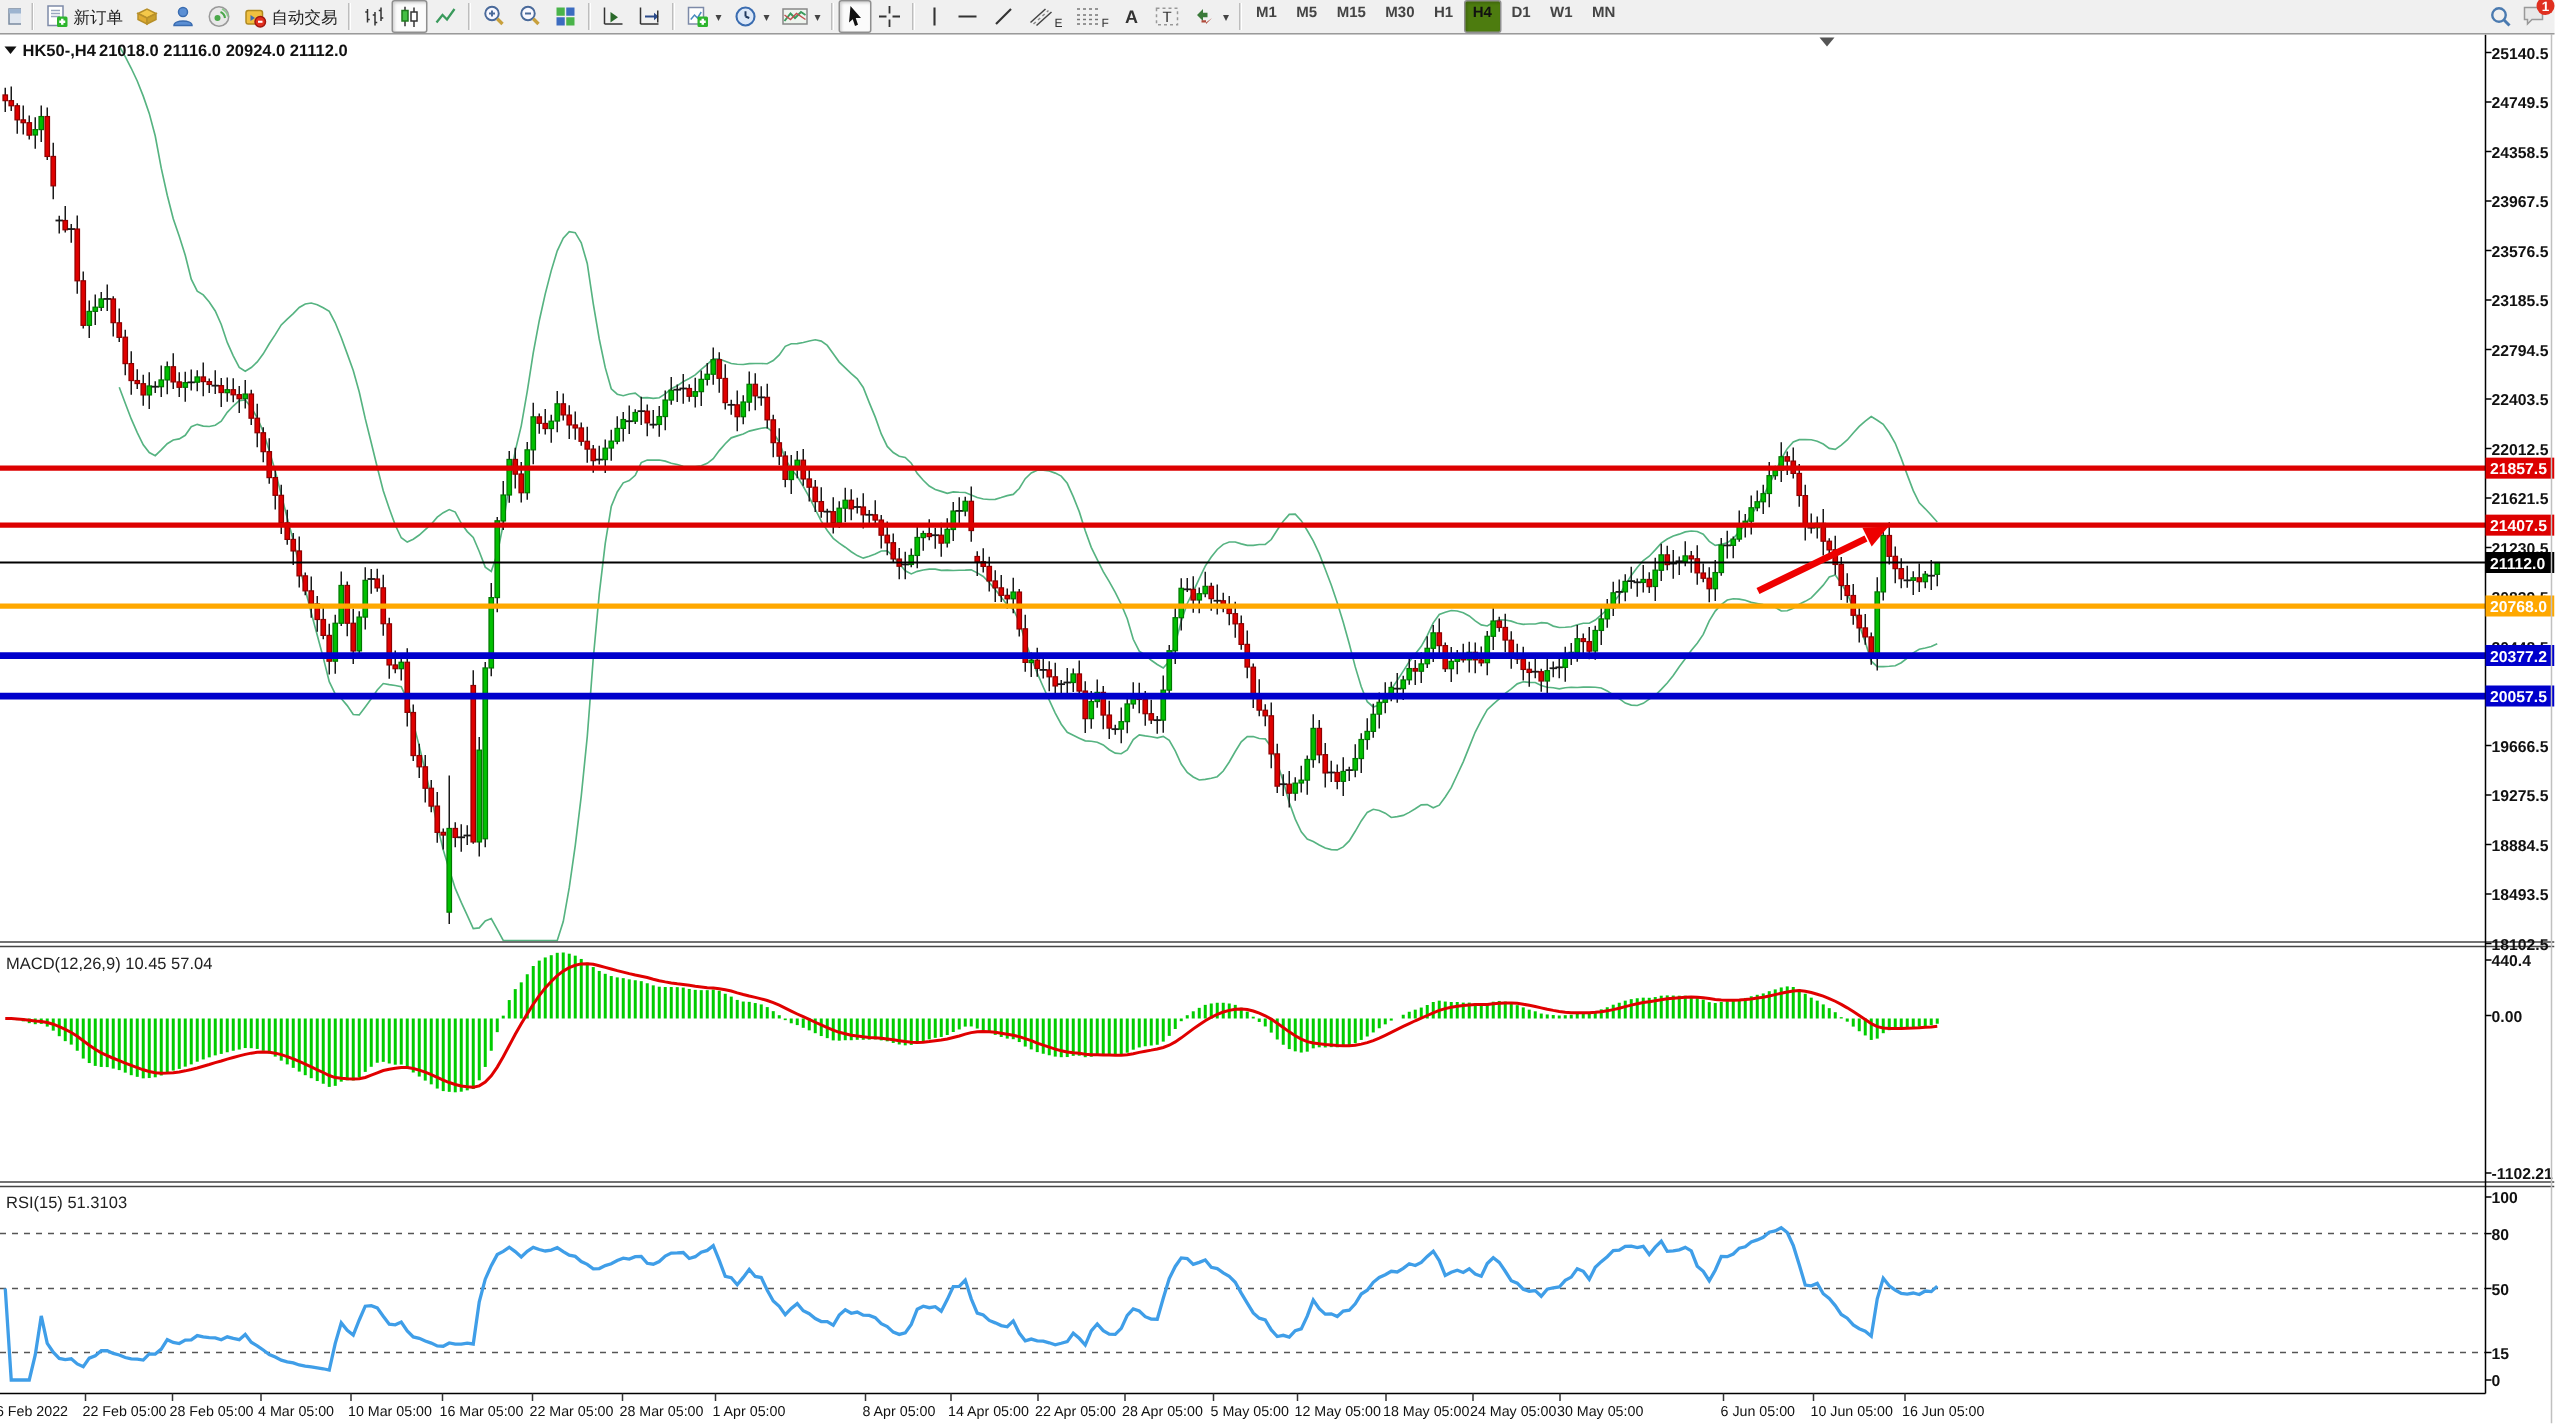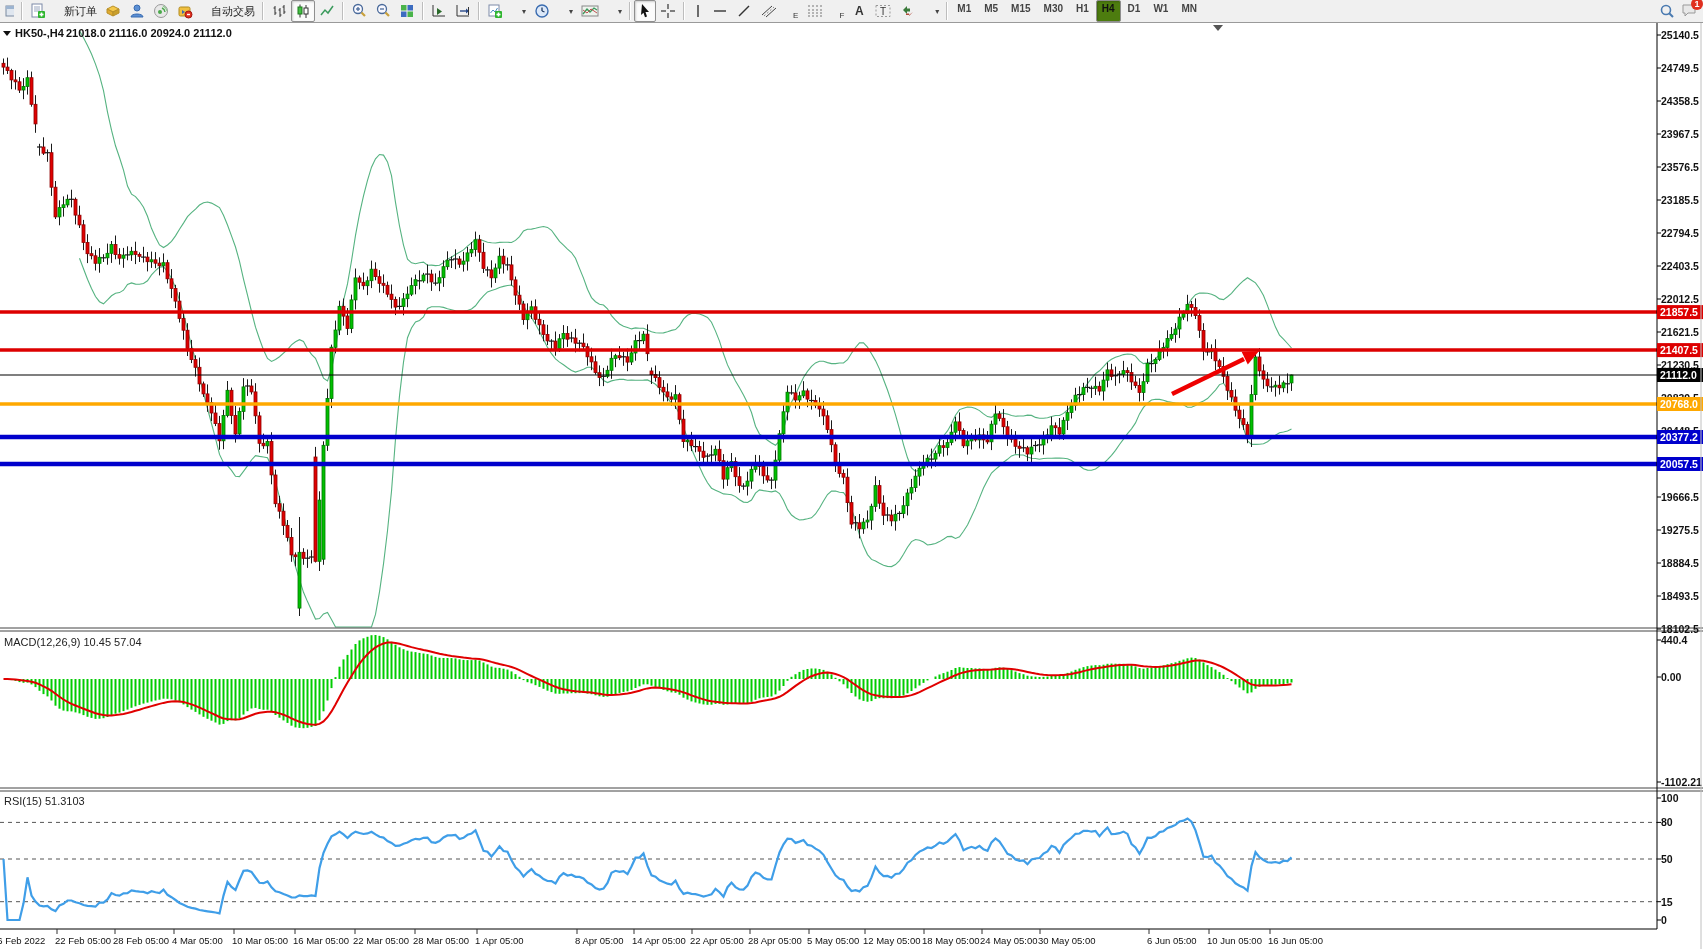--- a/index.html
+++ b/index.html
@@ -1,21 +1,21 @@
 <!DOCTYPE html>
 <html><head>
 <meta charset="utf-8">
 <style>
   html,body{margin:0;padding:0;width:1703px;height:949px;overflow:hidden;background:#fff;
     font-family:"Liberation Sans",sans-serif;}
   
   .toolbar{position:absolute;top:0;left:0;width:1703px;height:22px;background:#f0f0f0;
     border-bottom:1px solid #9a9a9a;display:flex;align-items:center;z-index:5;font-size:11px;color:#333;}
   .tb-sep{width:1px;height:18px;background:#bdbdbd;margin:0 3px;border-right:1px solid #fff;}
-  .tb-btn{display:flex;align-items:center;gap:18px;padding:1px 3px;height:18px;border:1px solid transparent;
+  .tb-btn{display:flex;align-items:center;gap:3px;padding:1px 3px;height:18px;border:1px solid transparent;
     border-radius:2px;cursor:default;white-space:nowrap;}
   .tb-btn.active{background:#fbfbfb;border:1px solid #8f8f8f;box-shadow:inset 1px 1px 2px rgba(0,0,0,.18);}
   .tb-btn svg{display:block;}
   .tb-label{font-size:11px;color:#222;}
   .caret{font-size:8px;color:#444;margin-left:1px;}
   .tf-btn{font-size:10px;font-weight:bold;color:#444;padding:2px 5px;height:16px;line-height:12px;
     border:1px solid transparent;border-radius:2px;}
   .tf-btn.active{background:#4d7c0f;border:1px solid #8f8f8f;box-shadow:inset 1px 1px 2px rgba(0,0,0,.2);color:#111;}
   .tb-right{margin-left:auto;display:flex;align-items:center;padding-right:6px;gap:6px;}
   .badge{position:absolute;top:-4px;right:-6px;background:#e03020;color:#fff;font-size:9px;font-weight:bold;

